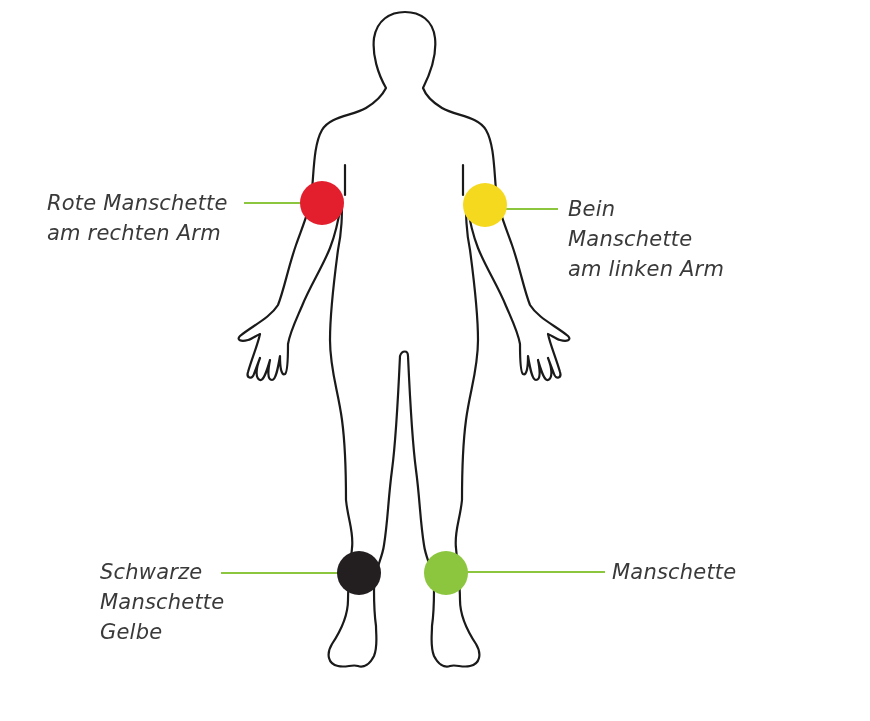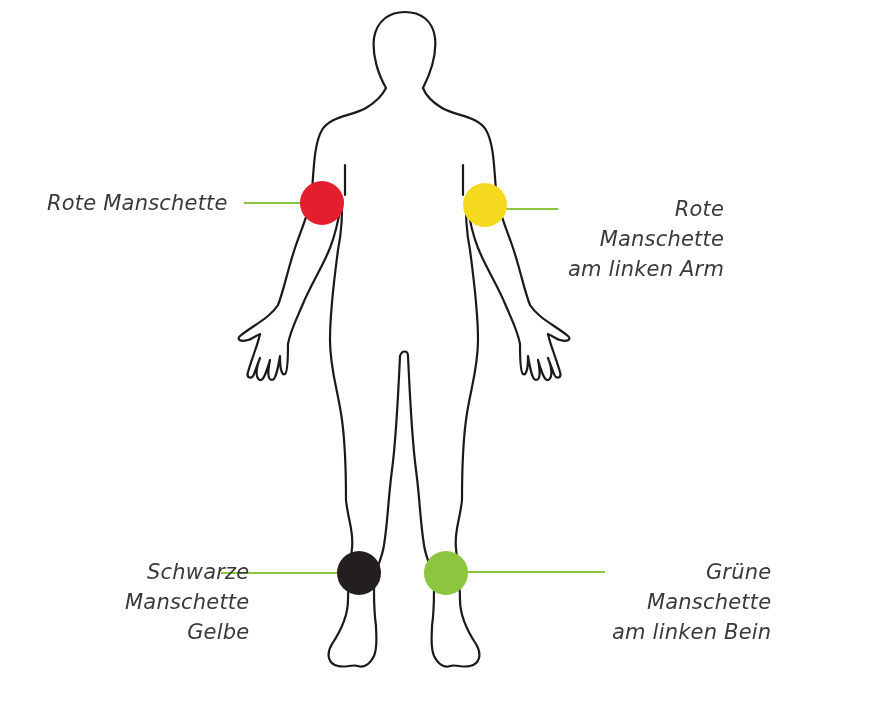--- a/index.html
+++ b/index.html
@@ -2,21 +2,21 @@
 <html><head>
   <meta charset="utf-8">
   <style>
     html, body { margin: 0; padding: 0; background: #ffffff; }
     body { width: 870px; height: 721px; position: relative; overflow: hidden;
            font-family: "Liberation Sans", sans-serif; }
     .stage { position: absolute; left: 0; top: 0; width: 870px; height: 721px; }
     svg.figure { position: absolute; left: 0; top: 0; }
     .label { position: absolute; font-style: italic; font-size: 21px; line-height: 30px;
              color: #3a3a3a; letter-spacing: 0.2px; white-space: nowrap;
-             font-family: "DejaVu Sans", sans-serif; font-weight: 300; text-align: right; }
+             font-family: "DejaVu Sans", sans-serif; font-weight: 300; }
     .label span { display: block; }
   </style>
 </head>
 <body>
 
 <div class="stage">
 
   <svg class="figure" width="870" height="721" viewBox="0 0 870 721">
     <g fill="none" stroke="#1a1a1a" stroke-width="2.2" stroke-linejoin="round" stroke-linecap="round">
 
@@ -110,33 +110,32 @@
     </g>
 
     <circle cx="322" cy="203" r="22" fill="#e31e2d"></circle>
     <circle cx="485" cy="205" r="22" fill="#f5d91f"></circle>
     <circle cx="359" cy="573" r="22" fill="#231f20"></circle>
     <circle cx="446" cy="573" r="22" fill="#8cc63f"></circle>
   </svg>
 
   <div class="label" style="left:47px; top:188px;">
     <span>Rote Manschette</span>
+    <span>am rechten Arm</span>
   </div>
 
   <div class="label" style="left:568px; top:194px;">
-    <span>Rote</span>
+    <span>Bein</span>
     <span>Manschette</span>
     <span>am linken Arm</span>
   </div>
 
-  <div class="label" style="left:100px; top:557px;margin-left:25px;">
+  <div class="label" style="left:100px; top:557px;">
     <span>Schwarze</span>
     <span>Manschette</span>
     <span>Gelbe</span>
   </div>
 
   <div class="label" style="left:612px; top:557px;">
-    <span>Grüne</span>
     <span>Manschette</span>
-    <span>am linken Bein</span>
   </div>
 
 </div>
 
 </body></html>

